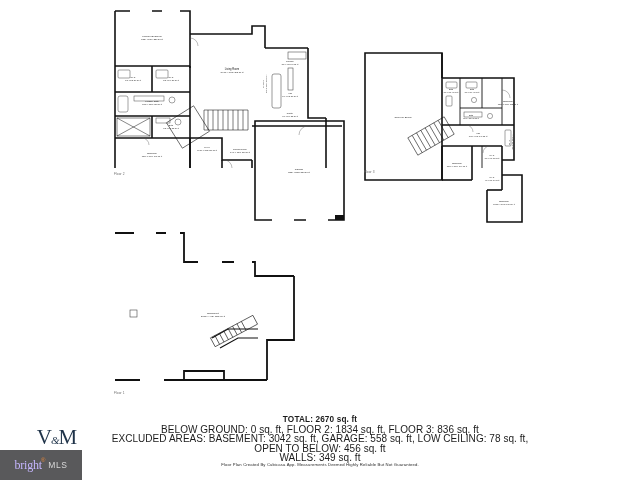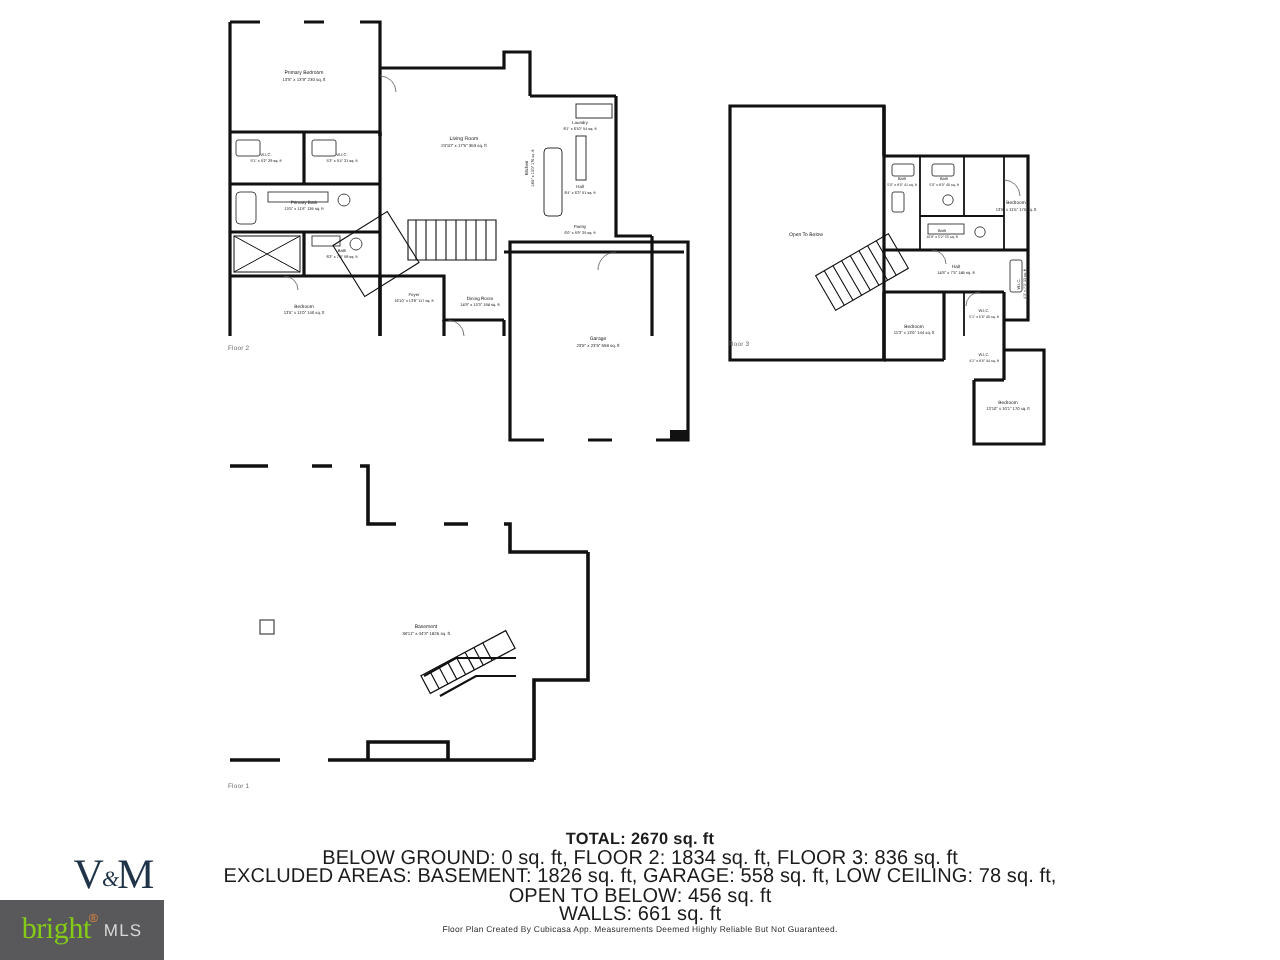--- a/index.html
+++ b/index.html
@@ -75,22 +75,22 @@
   #bright-badge{
     position:absolute;
     left:0; top:450px;
     width:82px; height:30px;
     background:#59595b;
     display:flex; align-items:center; justify-content:center;
     white-space:nowrap;
   }
   #bright-badge .bw{
     font-family:"Liberation Serif", serif;
-    font-size:15px;
-    color:#84cc16;
+    font-size:12px;
+    color:#c4b5fd;
     letter-spacing:-0.2px;
   }
   #bright-badge .tm{
     font-size:6px;
     color:#e8883a;
     position:relative;
     top:-5px;
     left:-1px;
   }
   #bright-badge .mls{
@@ -363,23 +363,23 @@
         <text x="101" y="89.4" font-size="2.2">38'11" x 44'3" 1826 sq. ft</text>
       </g>
     </svg>
   </div>
 
   <div class="floor-caption" style="left:114px; top:391px;">Floor 1</div>
 
   <div id="summary">
     <div class="total">TOTAL: 2670 sq. ft</div>
     <div class="line">BELOW GROUND: 0 sq. ft, FLOOR 2: 1834 sq. ft, FLOOR 3: 836 sq. ft</div>
-    <div class="line">EXCLUDED AREAS: BASEMENT: 1826 sq. ft, GARAGE: 558 sq. ft, LOW CEILING: 78 sq. ft,</div>
+    <div class="line">EXCLUDED AREAS: BASEMENT: 3042 sq. ft, GARAGE: 558 sq. ft, LOW CEILING: 78 sq. ft,</div>
     <div class="line">OPEN TO BELOW: 456 sq. ft</div>
-    <div class="line">WALLS: 661 sq. ft</div>
+    <div class="line">WALLS: 349 sq. ft</div>
   </div>
 
   <div id="disclaimer">Floor Plan Created By Cubicasa App. Measurements Deemed Highly Reliable But Not Guaranteed.</div>
 
   <div id="vm-logo">
     <span>V</span>
       <span class="amp">&amp;</span>
       <span>M</span>
   </div>
 

